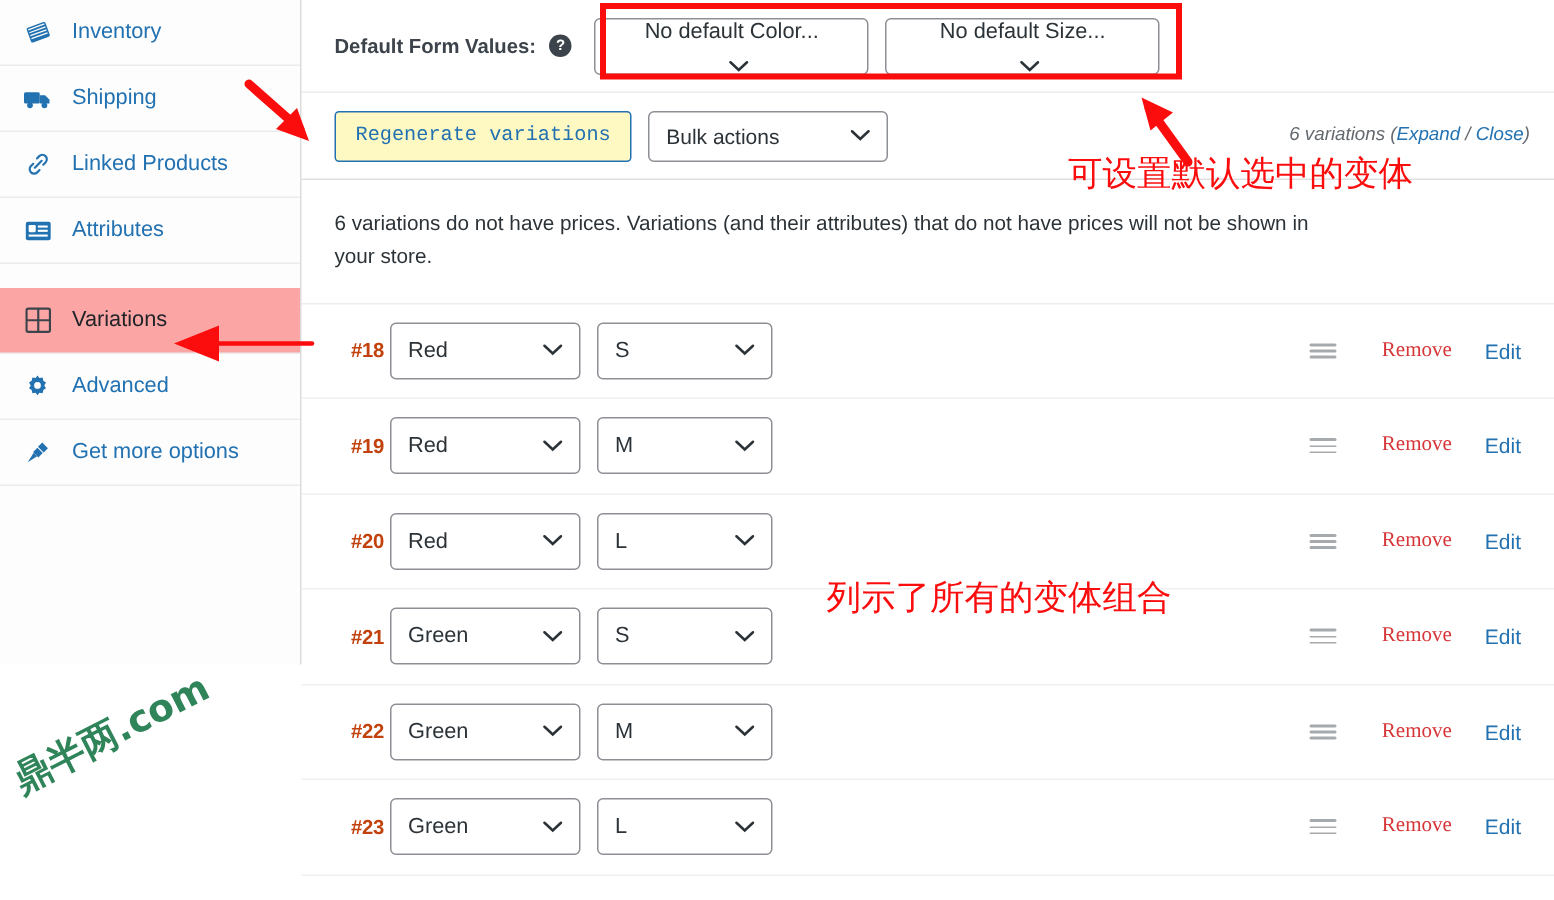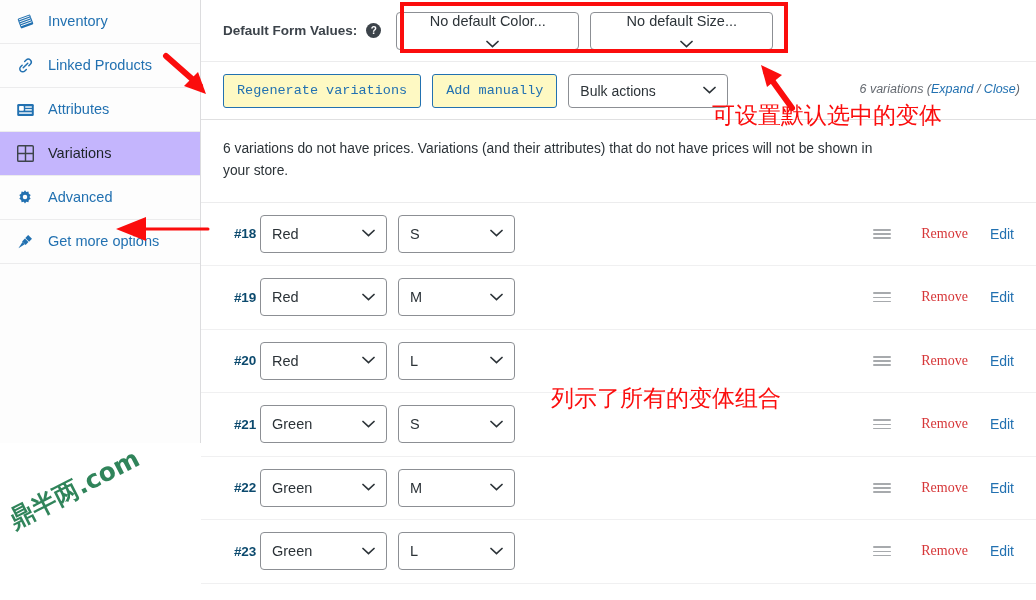--- a/index.html
+++ b/index.html
@@ -41,22 +41,23 @@
     align-items: center;
     padding-left: 14px;
     box-sizing: border-box;
     border-bottom: 1px solid #ececed;
     color: #2271b1;
     font-size: 14.5px;
     cursor: pointer;
     background: #fdfdfd;
   }
   .side-item.active {
-    background: #c4b5fd;
+    background: #fca5a5;
     color: #1d2327;
+    margin-top: 16px;
   }
   .side-ico {
     width: 22px;
     min-width: 22px;
     margin-right: 12px;
     display: flex;
     align-items: center;
     justify-content: center;
     color: #2271b1;
   }
@@ -208,21 +209,21 @@
     align-items: center;
     padding-left: 22px;
     padding-right: 16px;
     box-sizing: border-box;
     border-bottom: 1px solid #f0f0f1;
     position: relative;
   }
   .var-id {
     font-size: 13.5px;
     font-weight: 700;
-    color: #0c4a6e;
+    color: #c2410c;
     width: 33px;
     min-width: 33px;
     text-align: right;
     margin-right: 4px;
     letter-spacing: -0.2px;
   }
   .sel-attr {
     min-width: 127px;
     margin-right: 11px;
     height: 38px;
@@ -317,20 +318,31 @@
         <svg width="19" height="19" viewBox="0 0 20 20" fill="none">
           <g transform="rotate(-20 10 10)">
             <rect x="3" y="4.5" width="14" height="11" rx="1.2" fill="#2271b1"></rect>
             <path d="M4 6h12M4 8.2h12M4 10.4h12M4 12.6h12" stroke="#fdfdfd" stroke-width="0.9"></path>
           </g>
         </svg>
       </span>
       <span class="side-label">Inventory</span>
     </div>
 
+    <div class="side-item">
+      <span class="side-ico">
+        <svg width="20" height="16" viewBox="0 0 20 16" fill="none">
+          <rect x="1" y="3.5" width="10.5" height="7.5" rx="1" fill="#2271b1"></rect>
+          <path d="M11.5 5.5h3.6l2.9 3v2.5h-6.5z" fill="#2271b1"></path>
+          <circle cx="5" cy="12.2" r="1.9" fill="#2271b1"></circle>
+          <circle cx="14.6" cy="12.2" r="1.9" fill="#2271b1"></circle>
+        </svg>
+      </span>
+      <span class="side-label">Shipping</span>
+    </div>
 
     <div class="side-item">
       <span class="side-ico">
         <svg width="19" height="19" viewBox="0 0 20 20" fill="none">
           <path d="M7.6 12.4l4.8-4.8" stroke="#2271b1" stroke-width="1.5" stroke-linecap="round"></path>
           <path d="M9.1 5.9l1.6-1.6a3.1 3.1 0 114.4 4.4l-1.6 1.6" stroke="#2271b1" stroke-width="1.5" stroke-linecap="round"></path>
           <path d="M10.9 14.1l-1.6 1.6a3.1 3.1 0 11-4.4-4.4l1.6-1.6" stroke="#2271b1" stroke-width="1.5" stroke-linecap="round"></path>
         </svg>
       </span>
       <span class="side-label">Linked Products</span>
@@ -401,21 +413,20 @@
         <span class="chev">
           <svg width="13" height="9" viewBox="0 0 13 9" fill="none">
               <path d="M1 1.5l5.5 5.2L12 1.5" stroke="#2c3338" stroke-width="1.7" stroke-linecap="round"></path>
             </svg>
         </span>
       </div>
     </div>
 
     <div class="row-actions">
       <button class="btn-sec">Regenerate variations</button>
-      <button class="btn-sec">Add manually</button>
 
       <div class="sel sel-bulk">
         <span>Bulk actions</span>
         <span class="chev">
           <svg width="13" height="9" viewBox="0 0 13 9" fill="none">
               <path d="M1 1.5l5.5 5.2L12 1.5" stroke="#2c3338" stroke-width="1.7" stroke-linecap="round"></path>
             </svg>
         </span>
       </div>
 

